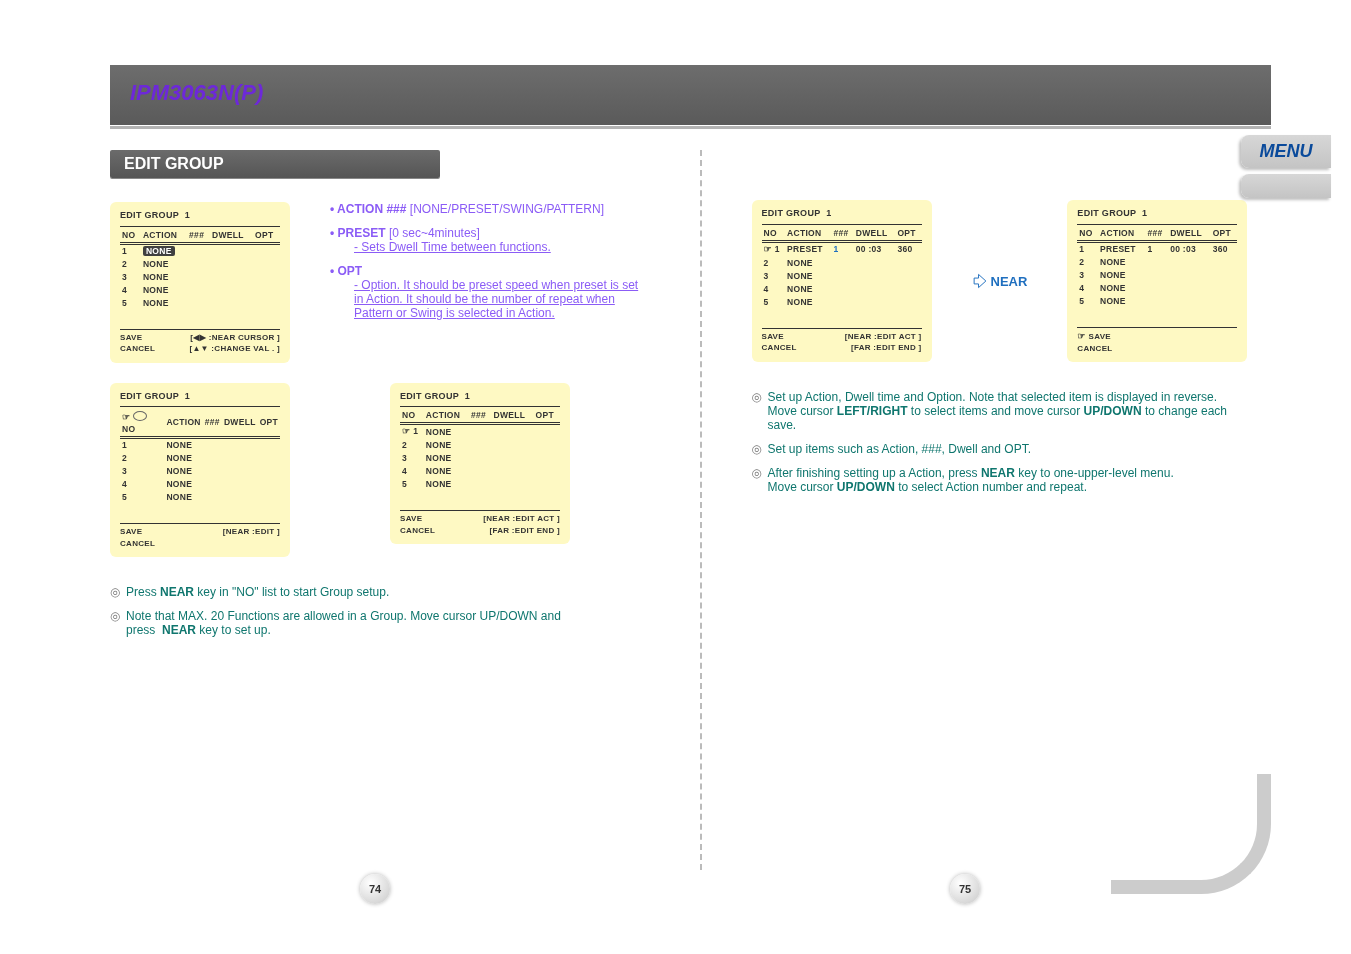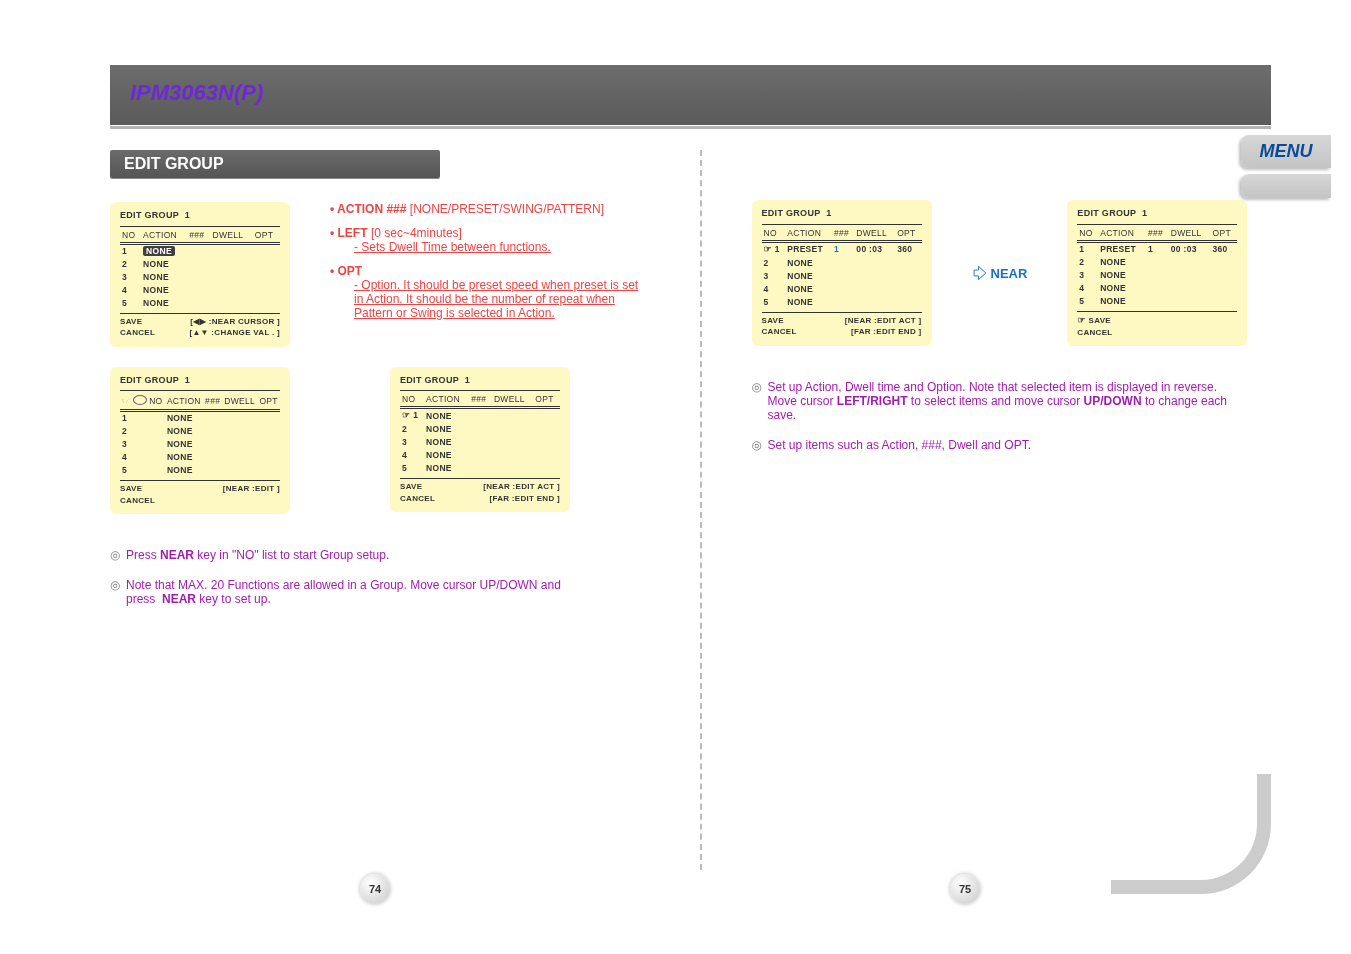--- a/index.html
+++ b/index.html
@@ -109,50 +109,50 @@
     font-weight: bold;
     color: #333;
     padding: 8px 10px;
     width: 180px;
     font-family: Arial, Helvetica, sans-serif;
     letter-spacing: .3px;
     line-height: 1.3;
   }
   .osd .osd-title { font-size: 9px; font-weight: bold; margin-bottom: 4px; }
   .osd table { width: 100%; border-collapse: collapse; font-size: 8.5px; }
-  .osd th { text-align: left; padding: 1px 2px; border-bottom: 1px solid #333; font-weight: normal;}
+  .osd th { text-align: left; padding: 1px 2px; border-bottom: 1px solid #333; font-weight: bold;}
   .osd td { padding: 1px 2px; }
   .osd .row-sep td { border-bottom: 1px solid #333; height:2px; padding:0;}
   .osd .top-sep th { border-top: 1px solid #333; padding-top:3px;}
-  .osd .footer { border-top:1px solid #333; margin-top:3px; padding-top:3px; display:flex; justify-content:space-between; font-size:8px;}
+  .osd .footer { border-top:1px solid #333; margin-top:19px; padding-top:3px; display:flex; justify-content:space-between; font-size:8px;}
   .osd .footer .fcol { display:flex; flex-direction:column; gap:1px;}
   .hl-blue { color:#1f6fbf; }
   .rev { background:#404040; color:#fff; padding:0 3px; border-radius:2px;}
   .cursor-ptr::before{
     content:"☞ ";
     font-size:9px;
   }
   .circ-cursor{
     display:inline-block;
     width:14px; height:10px;
     border:1px solid #666;
     border-radius:50%;
     margin-right:2px;
     position:relative;
     top:1px;
   }
 
   
-  .desc { font-size: 12px; color: #ef4444; }
+  .desc { font-size: 12px; color: #8b5cf6; }
   .desc b { font-weight: bold; }
   .desc .sub { margin-left: 24px; text-decoration: underline; }
   .step {
     font-size: 12px;
-    color: #a21caf;
-    margin: 16px 0;
+    color: #0f766e;
+    margin: 10px 0;
     padding-left: 16px;
     position: relative;
   }
   .step::before{
     content:"◎";
     color:#777;
     position:absolute;
     left:0;
     top:0;
   }
@@ -261,21 +261,21 @@
           <div class="fcol" style="text-align:right;">
               <span>[◀▶ :NEAR CURSOR  ]</span>
               <span>[▲▼ :CHANGE VAL .  ]</span>
             </div>
         </div>
       </div>
 
       <div class="desc" style="flex:1;">
         <div><b>• ACTION ###</b> <span>[NONE/PRESET/SWING/PATTERN]</span></div>
         <div style="height:10px;"></div>
-        <div><b>• LEFT</b> <span>[0 sec~4minutes]</span></div>
+        <div><b>• PRESET</b> <span>[0 sec~4minutes]</span></div>
         <div class="sub">- Sets Dwell Time between functions.</div>
         <div style="height:10px;"></div>
         <div><b>• OPT</b></div>
         <div class="sub">- Option. It should be preset speed when preset is set</div>
         <div class="sub">in Action. It should be the number of repeat when</div>
         <div class="sub">Pattern or Swing is selected in Action.</div>
       </div>
     </div>
 
     <div class="row-blocks">
@@ -552,18 +552,22 @@
     </div>
 
     <div style="height:18px;"></div>
 
     <div class="step">
       <span>Set up Action, Dwell time and Option. Note that selected item is displayed in reverse.</span><br>
       Move cursor <b>LEFT/RIGHT</b> to select items and move cursor <b>UP/DOWN</b> to change each<br>
       <span>save.</span>
     </div>
     <div class="step">Set up items such as Action, ###, Dwell and OPT.</div>
+    <div class="step">
+      After finishing setting up a Action, press <b>NEAR</b> key to one-upper-level menu.<br>
+      Move cursor <b>UP/DOWN</b> to select Action number and repeat.
+    </div>
   </div>
 
 </div>
 
 <div class="page-num left">74</div>
 <div class="page-num right">75</div>
 
 </body></html>

